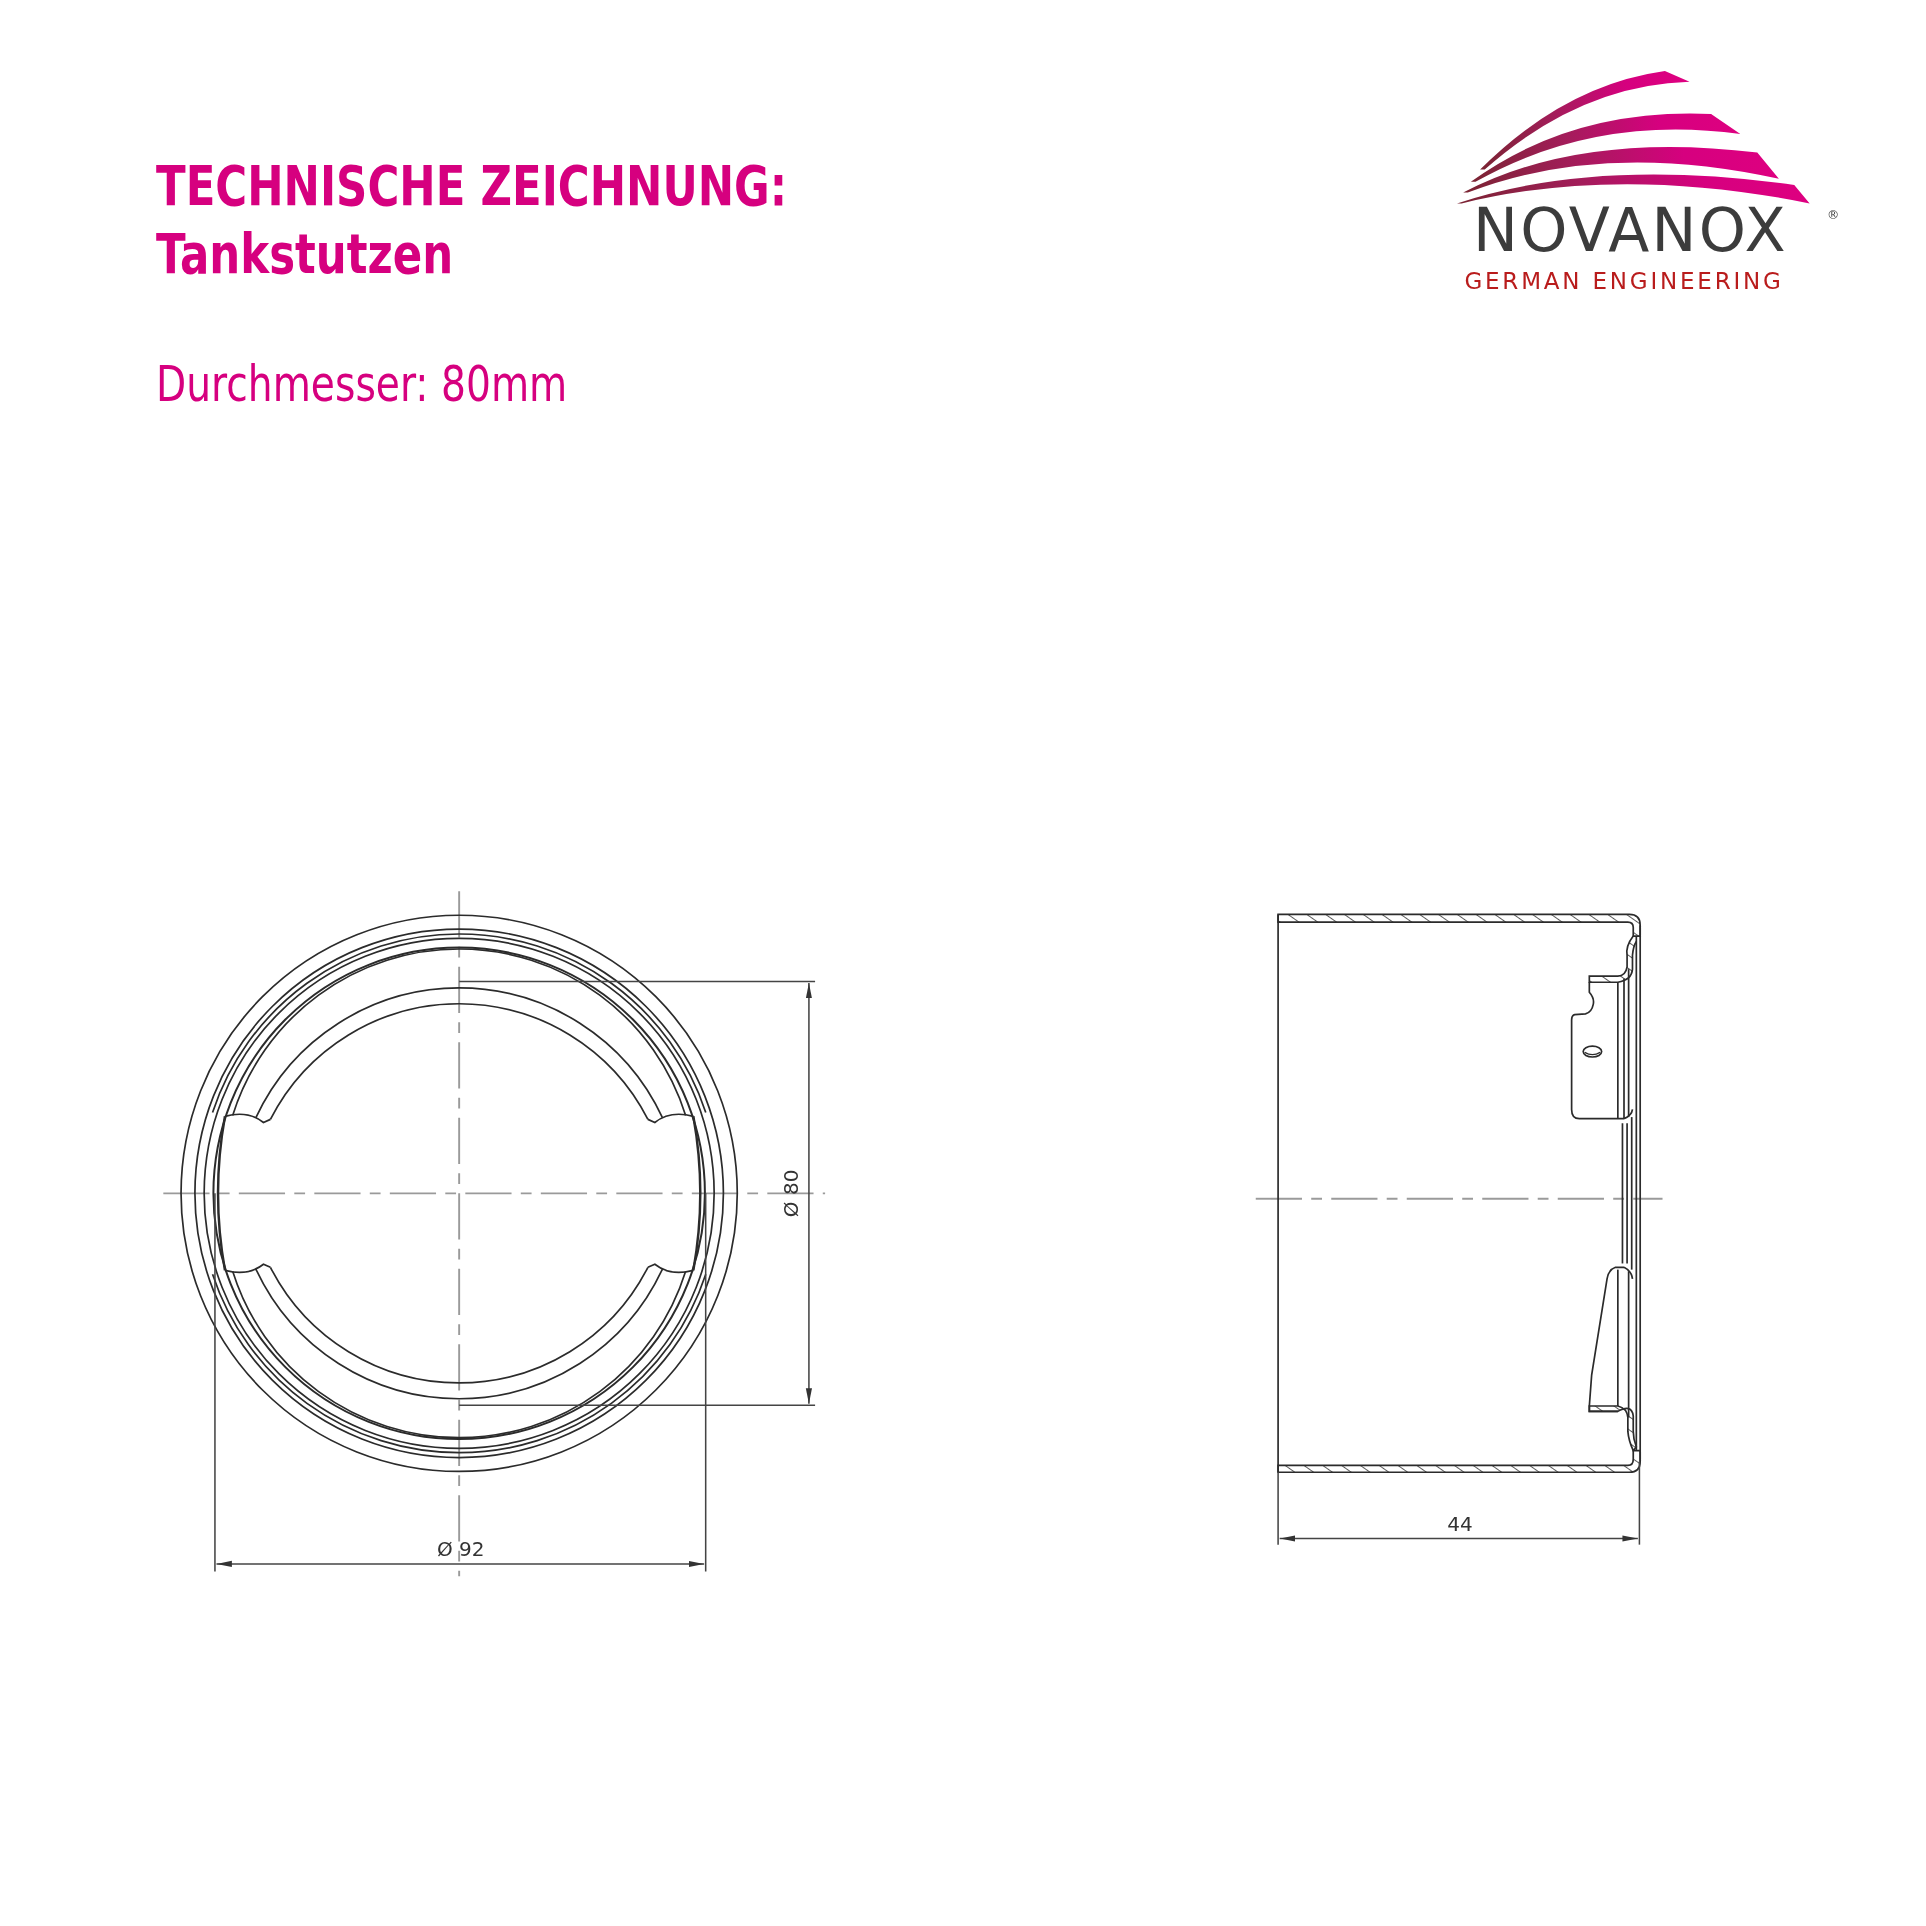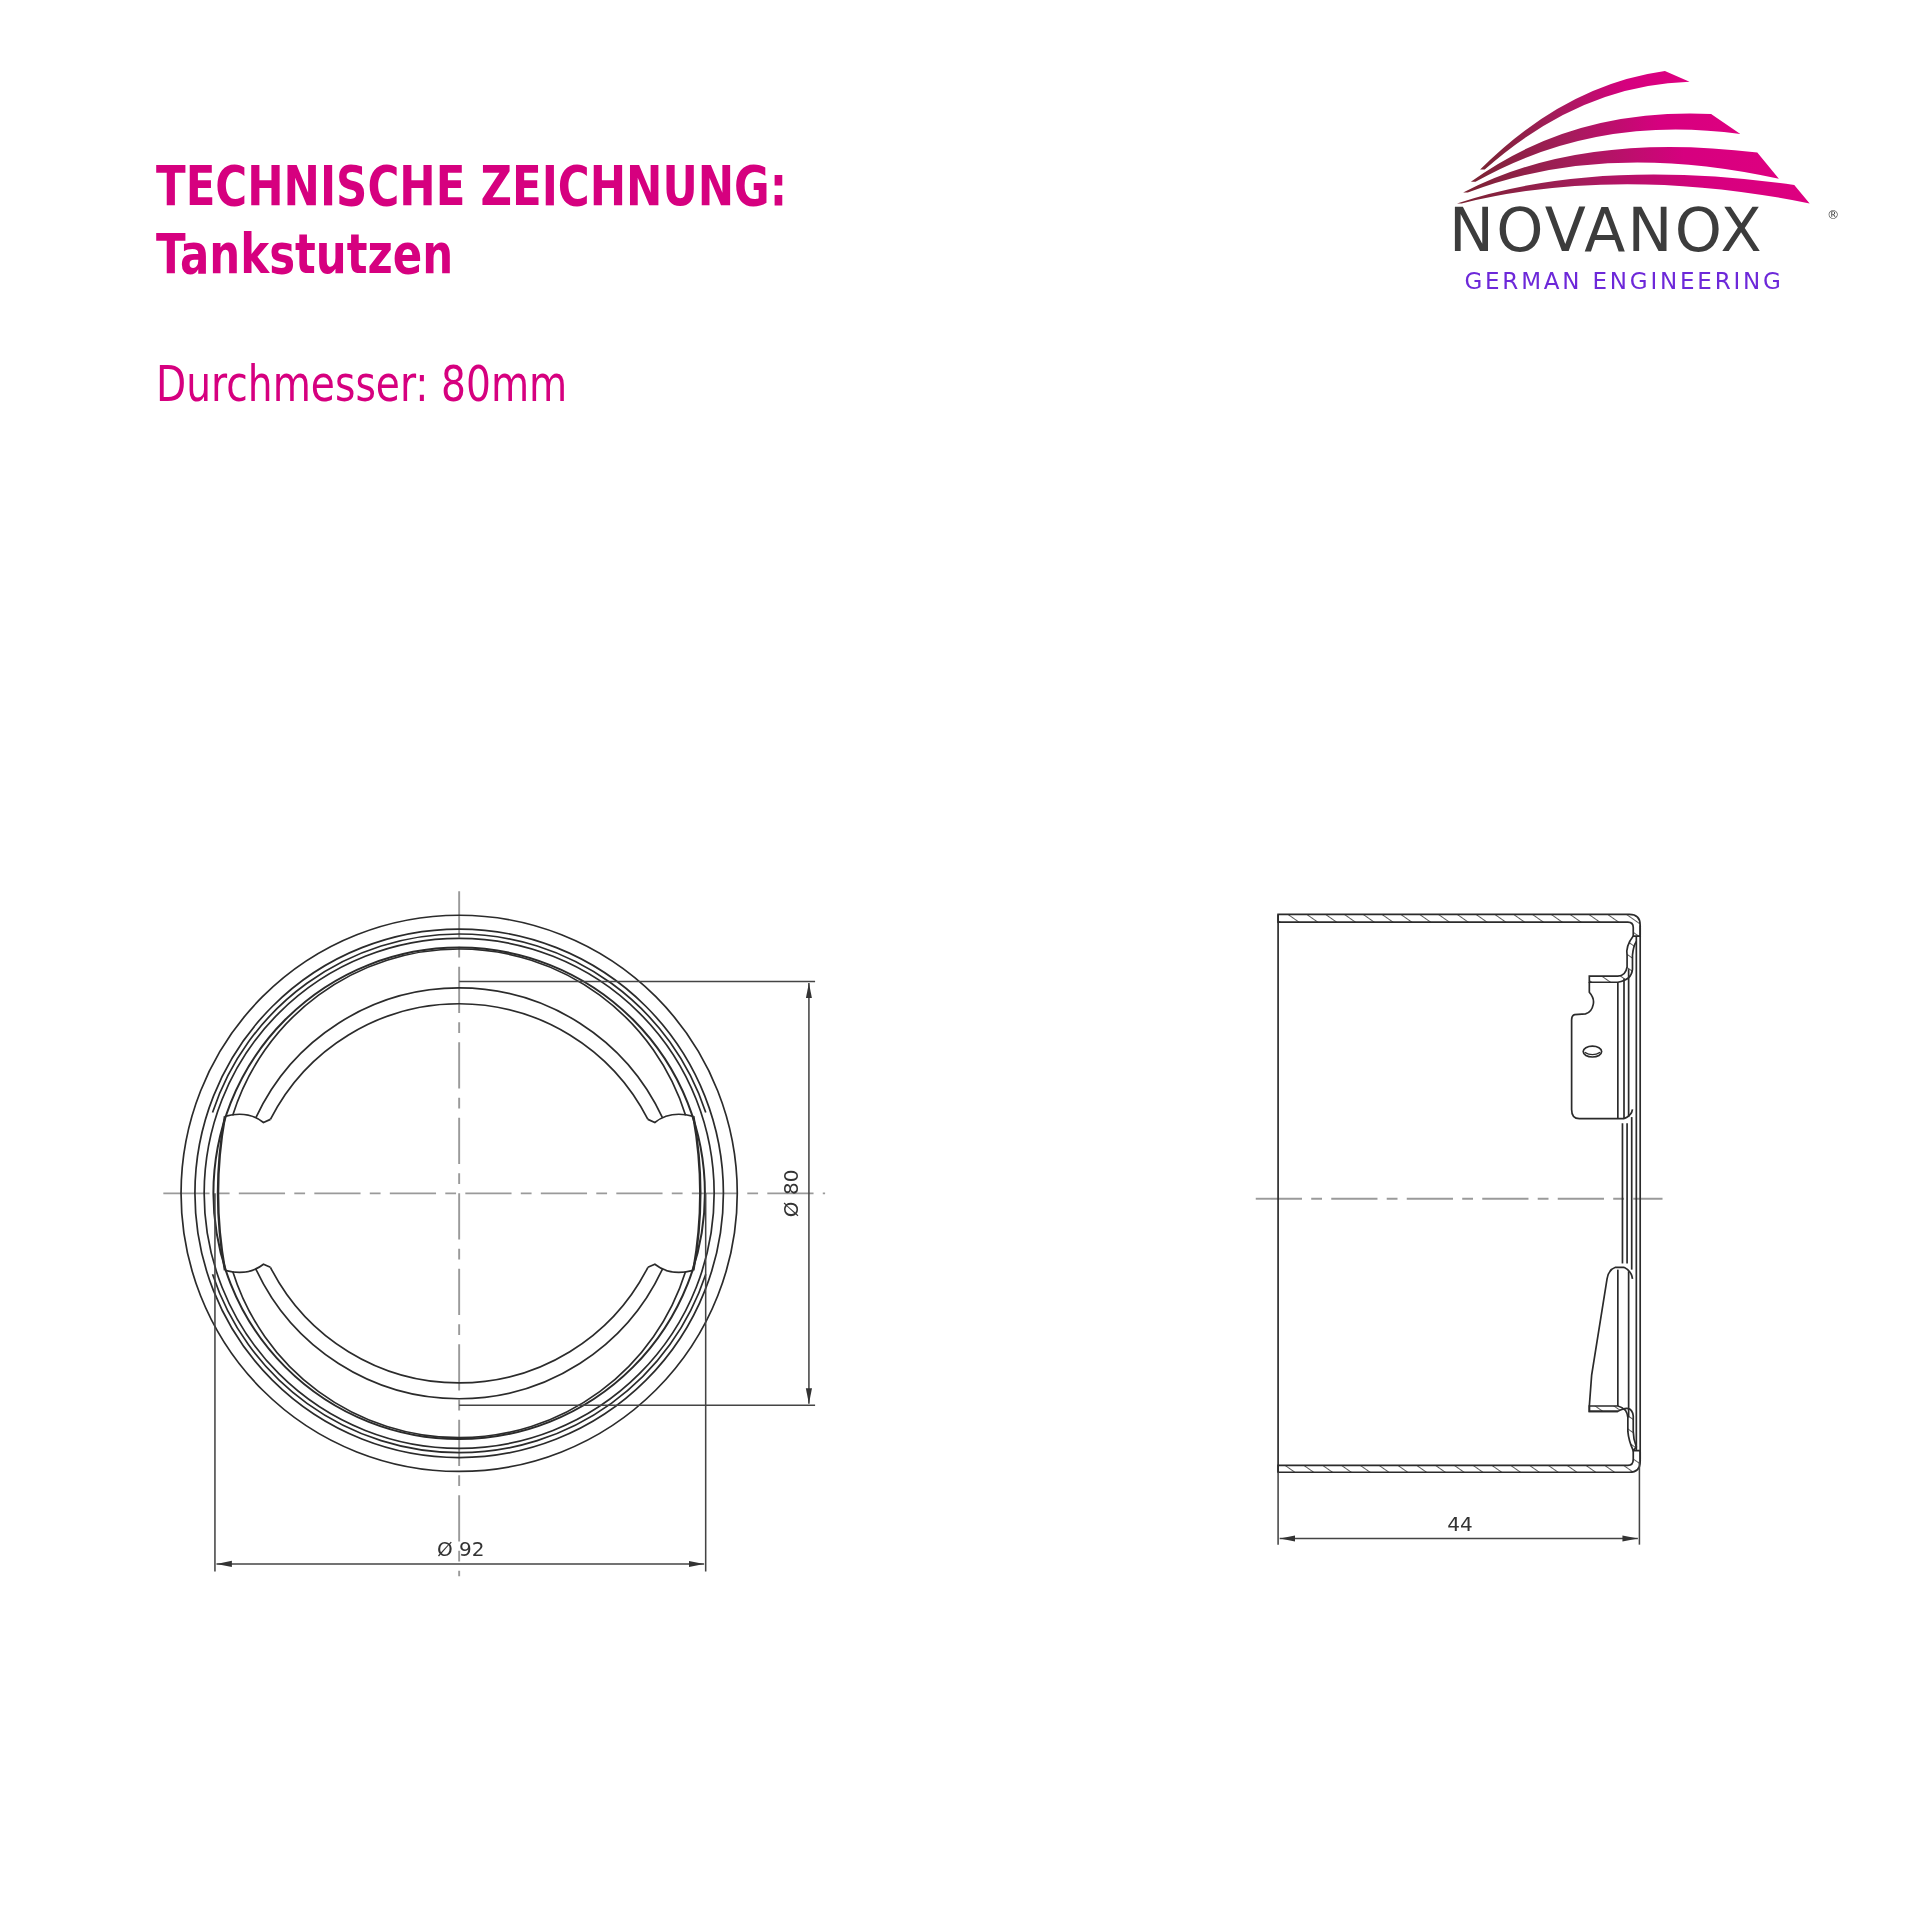--- a/index.html
+++ b/index.html
@@ -3,23 +3,23 @@
 <meta charset="utf-8">
 <style>
   html, body { margin: 0; padding: 0; background: #ffffff; }
   body { width: 1926px; height: 1926px; position: relative; overflow: hidden; font-family: "DejaVu Sans", sans-serif; }
   .title-block { position: absolute; left: 156px; top: 0; color: #d6007f; }
   .title-line { position: absolute; left: 0; white-space: nowrap; font-family: "DejaVu Sans", sans-serif; font-weight: bold; transform-origin: left bottom; }
   #t1 { top: 154px; font-size: 55px; transform: scaleX(0.79); letter-spacing: 0px; }
   #t2 { top: 222px; font-size: 55px; transform: scaleX(0.79); }
   #t3 { top: 356px; font-size: 49px; font-weight: normal; transform: scaleX(0.80); }
   .logo { position: absolute; left: 1449px; top: 54px; width: 401px; height: 254px; }
-  .logo-word { position: absolute; left: 0; top: 146px; font-family: "DejaVu Sans", sans-serif; font-size: 60px; color: #3c3c3c; letter-spacing: 2.3px; white-space: nowrap; transform: scaleX(1.0); transform-origin: left top; line-height: 1; }
+  .logo-word { position: absolute; left: 24px; top: 146px; font-family: "DejaVu Sans", sans-serif; font-size: 60px; color: #3c3c3c; letter-spacing: 2.3px; white-space: nowrap; transform: scaleX(1.0); transform-origin: left top; line-height: 1; }
   .logo-reg { position: absolute; left: 378px; top: 154px; font-size: 12.3px; color: #3c3c3c; }
-  .logo-tag { position: absolute; left: 15.4px; top: 216px; font-family: "DejaVu Sans", sans-serif; font-size: 23px; color: #6d28d9; letter-spacing: 2.8px; white-space: nowrap; line-height: 1; }
+  .logo-tag { position: absolute; left: 15.4px; top: 216px; font-family: "DejaVu Sans", sans-serif; font-size: 23px; color: #b91c1c; letter-spacing: 2.8px; white-space: nowrap; line-height: 1; }
   svg.drawing { position: absolute; left: 0; top: 0; }
   .dim-text { font-family: "DejaVu Sans", sans-serif; font-size: 26px; fill: #333333; }
 </style>
 </head>
 <body>
 
 <div class="title-block">
   <div id="t1" class="title-line">TECHNISCHE ZEICHNUNG:</div>
   <div id="t2" class="title-line">Tankstutzen</div>
   <div id="t3" class="title-line">Durchmesser: 80mm</div>

